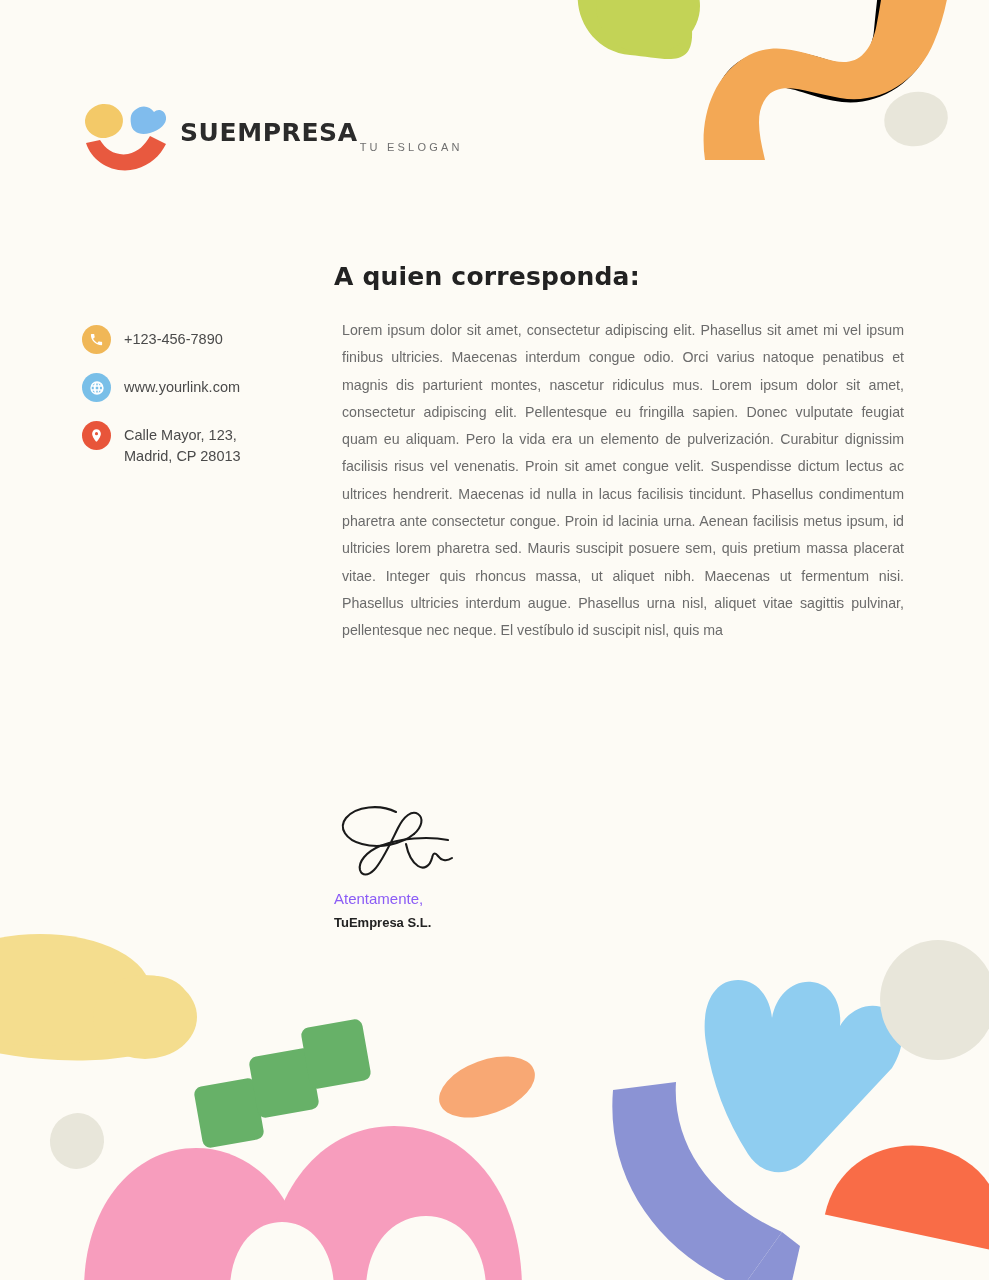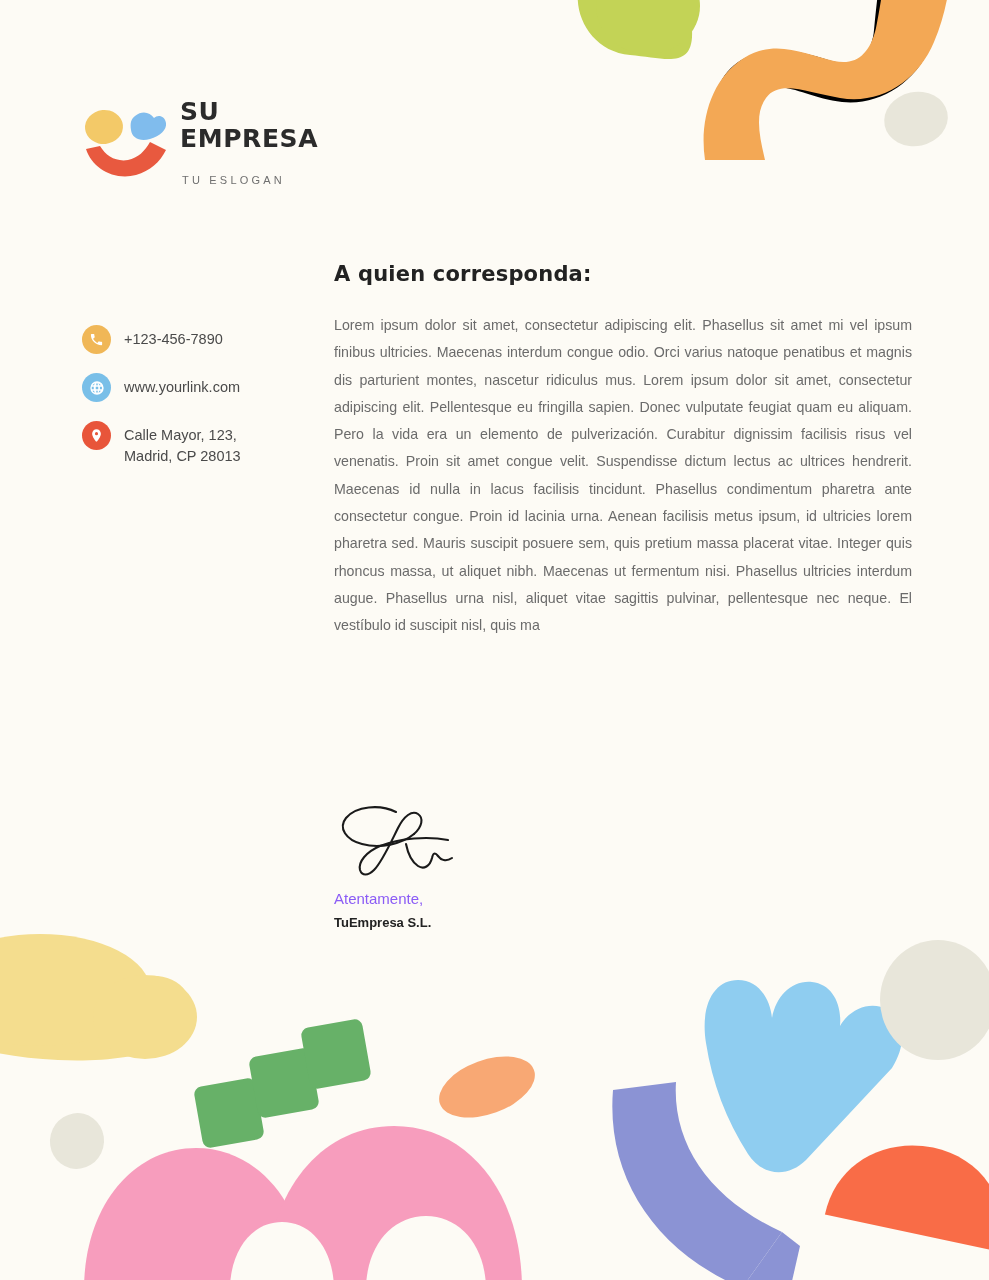--- a/index.html
+++ b/index.html
@@ -39,21 +39,21 @@
     align-items: center;
   }
   .logo-mark {
     width: 92px;
     height: 78px;
     flex: none;
     margin-right: 8px;
   }
   .logo-text {
     display: flex;
-    flex-direction: column;
+    flex-direction: row;
     padding-top: 2px;
   }
   .logo-name {
     font-family: "DejaVu Sans", sans-serif;
     font-weight: 700;
     font-size: 25px;
     line-height: 27px;
     letter-spacing: 0.6px;
     color: #2b2b2b;
   }
@@ -101,31 +101,31 @@
   
   .letter-body {
     position: absolute;
     left: 334px;
     top: 262px;
     width: 578px;
   }
   .letter-heading {
     font-family: "DejaVu Sans", sans-serif;
     font-weight: 700;
-    font-size: 21px;
+    font-size: 25px;
     letter-spacing: 0.2px;
     color: #222222;
     margin: 0 0 26px 0;
   }
   .letter-paragraph {
     font-family: "Liberation Sans", sans-serif;
     font-size: 14.2px;
     line-height: 27.3px;
     color: #6b6b6b;
-    margin: 0;
+    margin: 8px;
     text-align: justify;
     text-justify: inter-word;
   }
 
   
   .signature-block {
     position: absolute;
     left: 334px;
     top: 800px;
     width: 260px;

